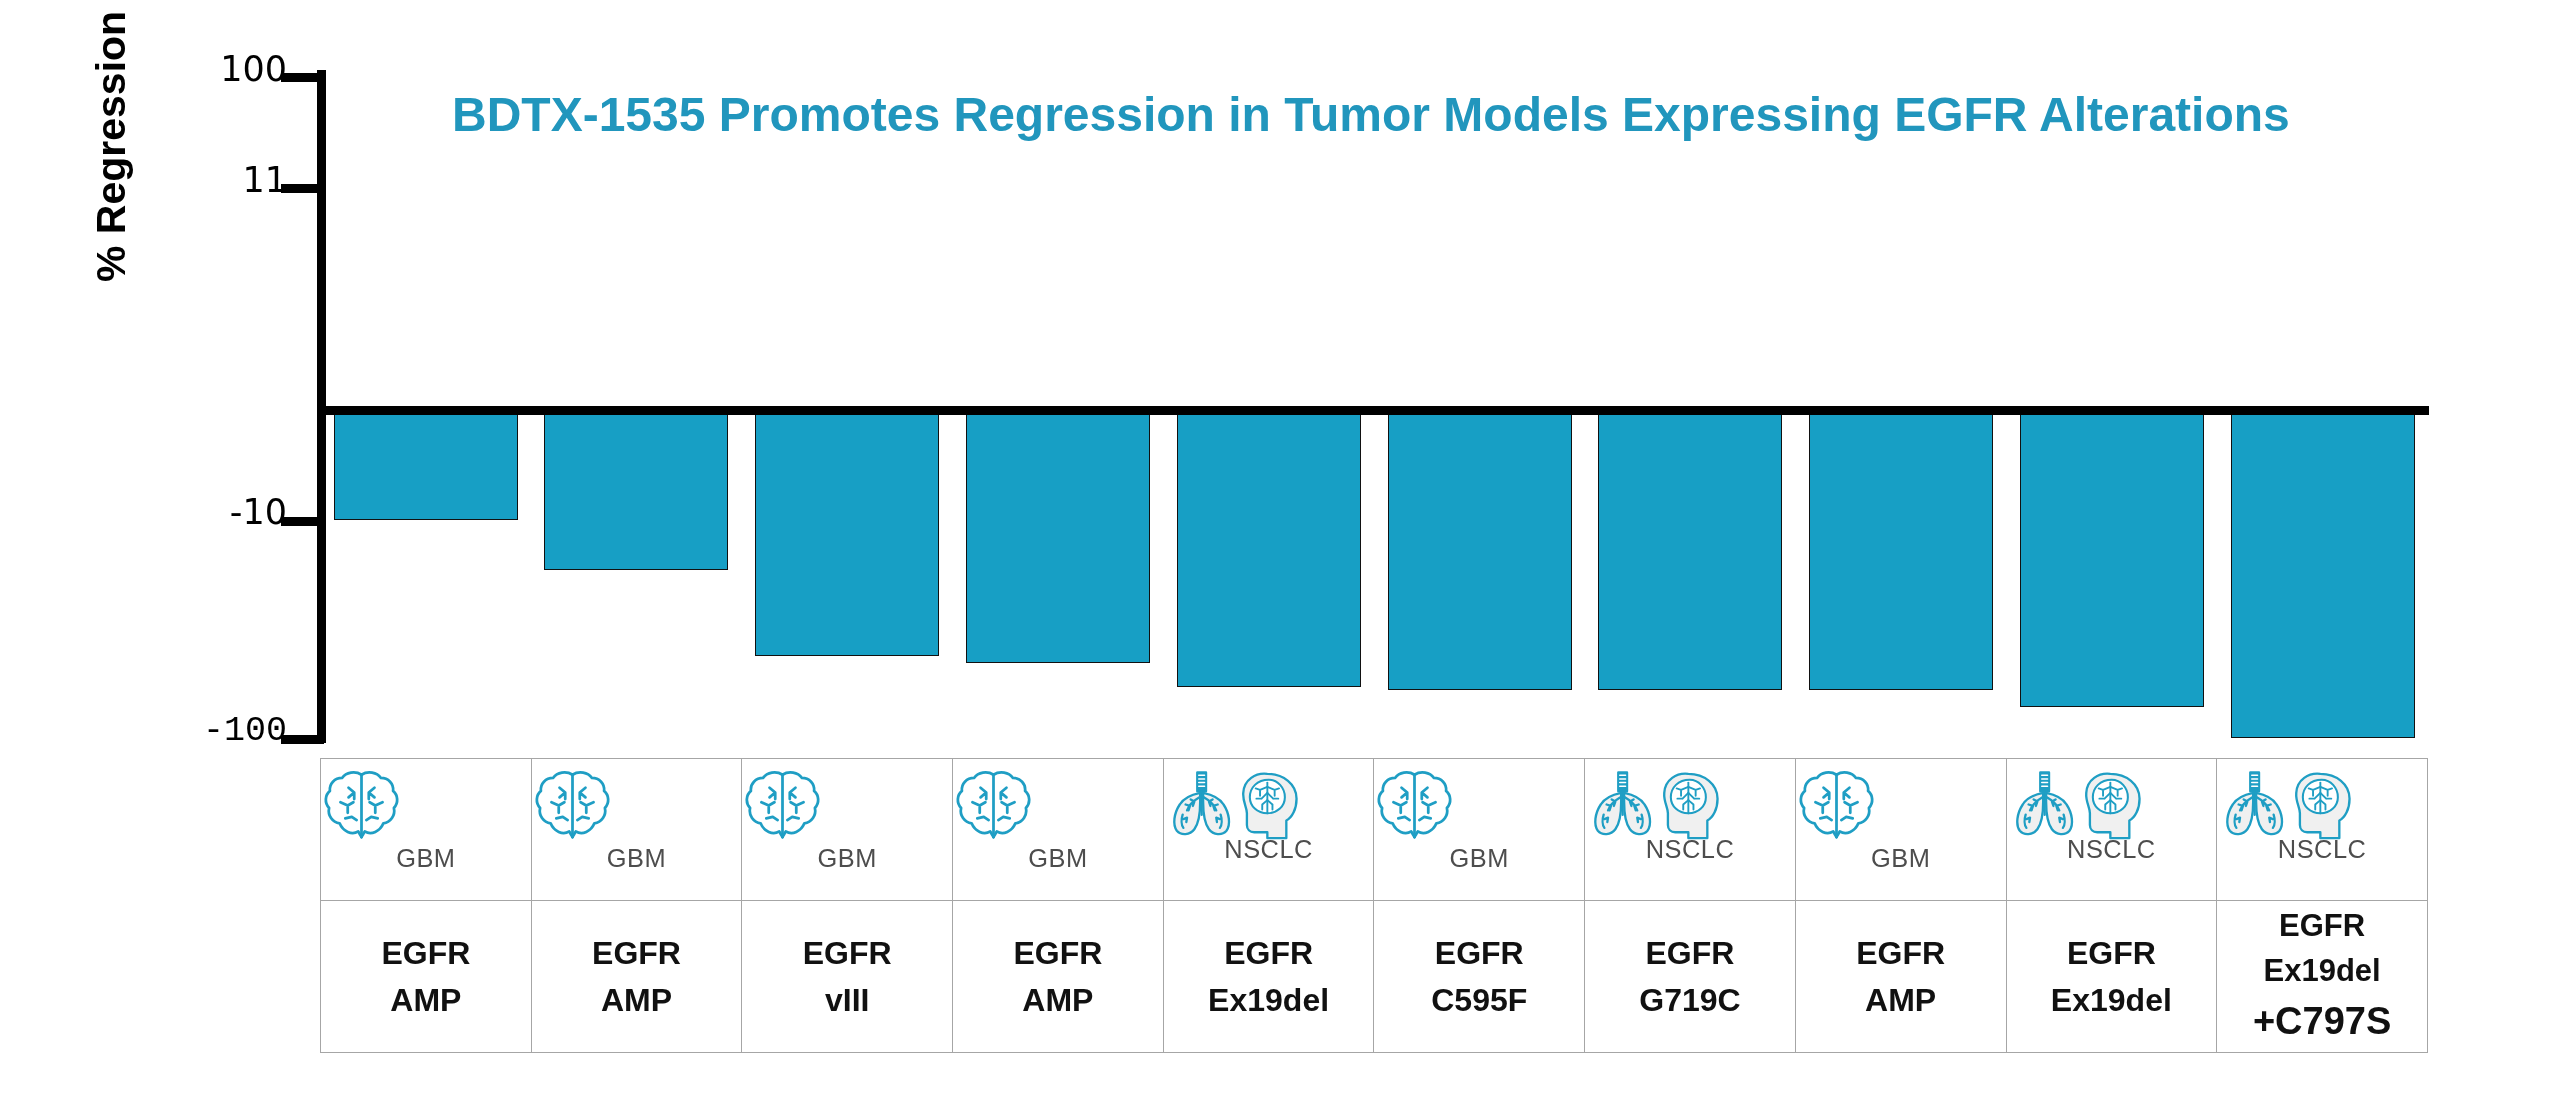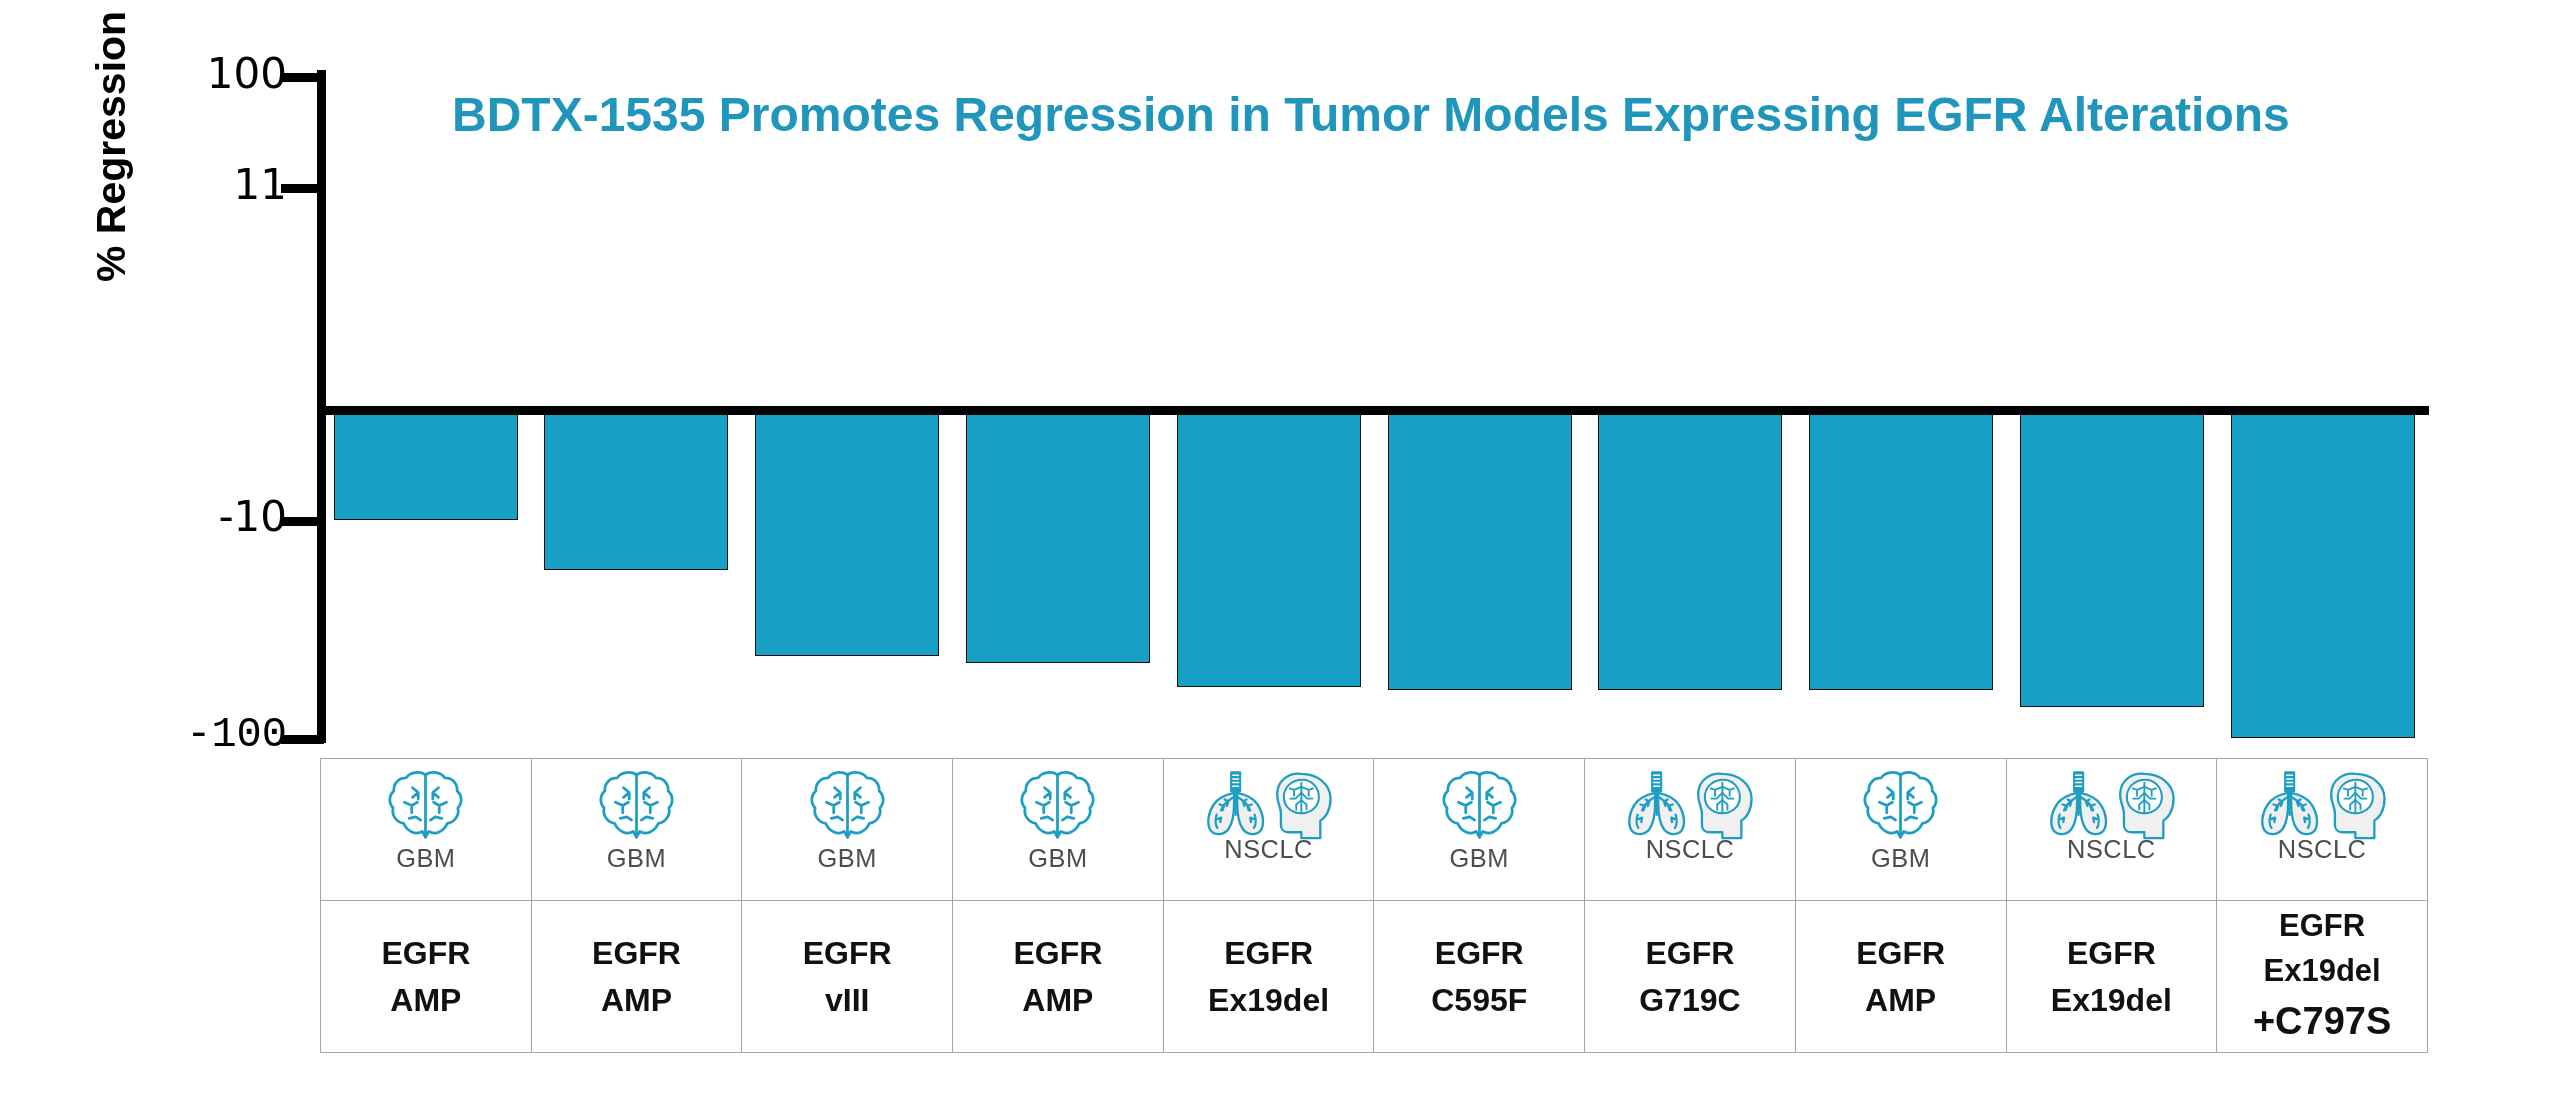--- a/index.html
+++ b/index.html
@@ -7,21 +7,21 @@
 
   
   #ylabel{
     position:absolute; left:88px; top:282px;
     transform:rotate(-90deg); transform-origin:left top;
     font-size:41px; font-weight:bold; color:#000;
     white-space:nowrap; letter-spacing:0px;
   }
   .ytick{
     position:absolute; right:0; width:113px; text-align:right;
-    font-size:42px; color:#000; font-family:"DejaVu Sans",sans-serif;
+    font-size:35px; color:#000; font-family:"DejaVu Sans",sans-serif;
   }
   #yaxis-labels{position:absolute;left:165px;top:0;width:122px;height:1100px;}
   #spine{
     position:absolute; left:317px; top:70px; width:8.5px; height:673px; background:#000;
   }
   .tickmark{position:absolute; height:7.5px; background:#000; left:-36px; width:38px;}
 
   
   #plot{position:absolute; left:325px; top:0; width:2104px; height:753px;}
   #zeroline{position:absolute; left:-8.5px; top:406px; width:2112px; height:8.5px; background:#000; z-index:3;}
@@ -33,21 +33,21 @@
   
   #tbl{
     position:absolute; left:320px; top:758px; width:2108px;
     border-collapse:collapse; table-layout:fixed;
   }
   #tbl td{
     border:1.9px solid #a6a6a6; text-align:center; vertical-align:middle;
     padding:0;
   }
   .iconcell{height:141px;}
-  .icon-wrap{display:flex;flex-direction:column;align-items:center;justify-content:flex-start;height:139px;padding-top:7.5px;box-sizing:border-box;}
+  .icon-wrap{display:flex;flex-direction:column;justify-content:flex-start;height:139px;padding-top:7.5px;box-sizing:border-box;}
   .icon-svg{display:block;}
   .tumor-label{
     font-size:25.4px; color:#4d4d4d; font-family:"Liberation Sans",sans-serif;
     letter-spacing:0.5px; margin-top:1.9px;
   }
   .tumor-label.nsclc{margin-top:-5.6px;}
   .altcell{height:151px;}
   .alt-wrap{display:flex;flex-direction:column;align-items:center;justify-content:center;height:149px;}
   .alt-line{font-size:32px; font-weight:bold; color:#111; line-height:1.45;}
 

